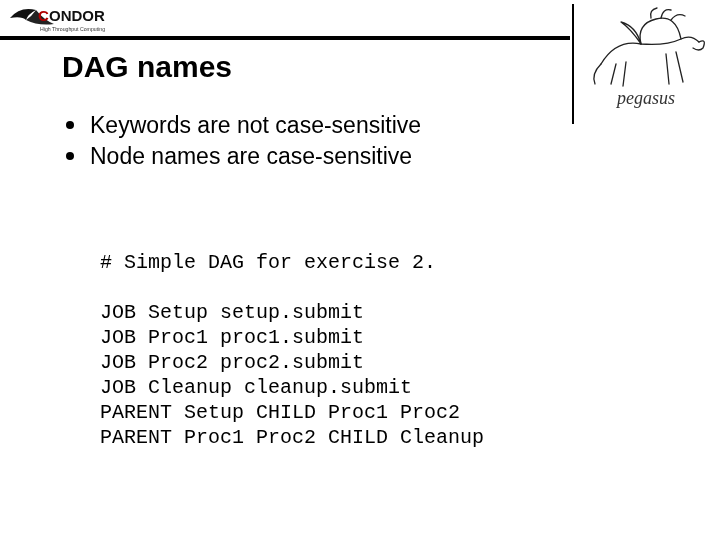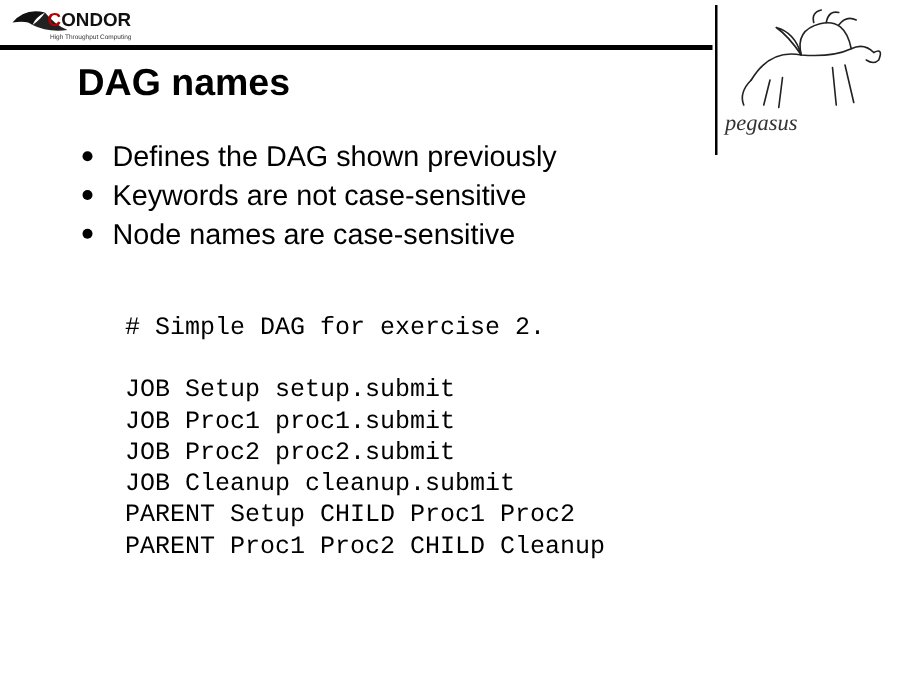--- a/index.html
+++ b/index.html
@@ -32,20 +32,21 @@
     right: 8px;
     width: 140px;
     height: 120px;
     border-left: 2px solid #000;
     padding-left: 6px;
     box-sizing: border-box;
     font-family: Georgia, 'Times New Roman', serif;
     font-style: italic;
     font-size: 18px;
     color: #333;
+    text-align: center;
   }
   .logo-right .drawing {
     width: 100%;
     height: 88px;
   }
   .title-divider {
     position: absolute;
     top: 36px;
     left: 0;
     width: 570px;
@@ -128,21 +129,20 @@
           <path d="M70 14 Q68 6 76 4 M80 14 Q82 4 90 6 M90 16 Q96 8 104 12"></path>
         </g>
       </svg>
     </div>
     <div class="pegasus-label">pegasus</div>
   </div>
 
   <div class="title">DAG names</div>
 
   <ul class="bullets">
-    <li><span>Defines the DAG shown previously</span></li>
     <li><span>Keywords are not case-sensitive</span></li>
     <li><span>Node names are case-sensitive</span></li>
   </ul>
 
   <div class="codeblock"><span># Simple DAG for exercise 2.</span>
 
 <span>JOB Setup setup.submit</span>
 <span>JOB Proc1 proc1.submit</span>
 <span>JOB Proc2 proc2.submit</span>
 <span>JOB Cleanup cleanup.submit</span>

